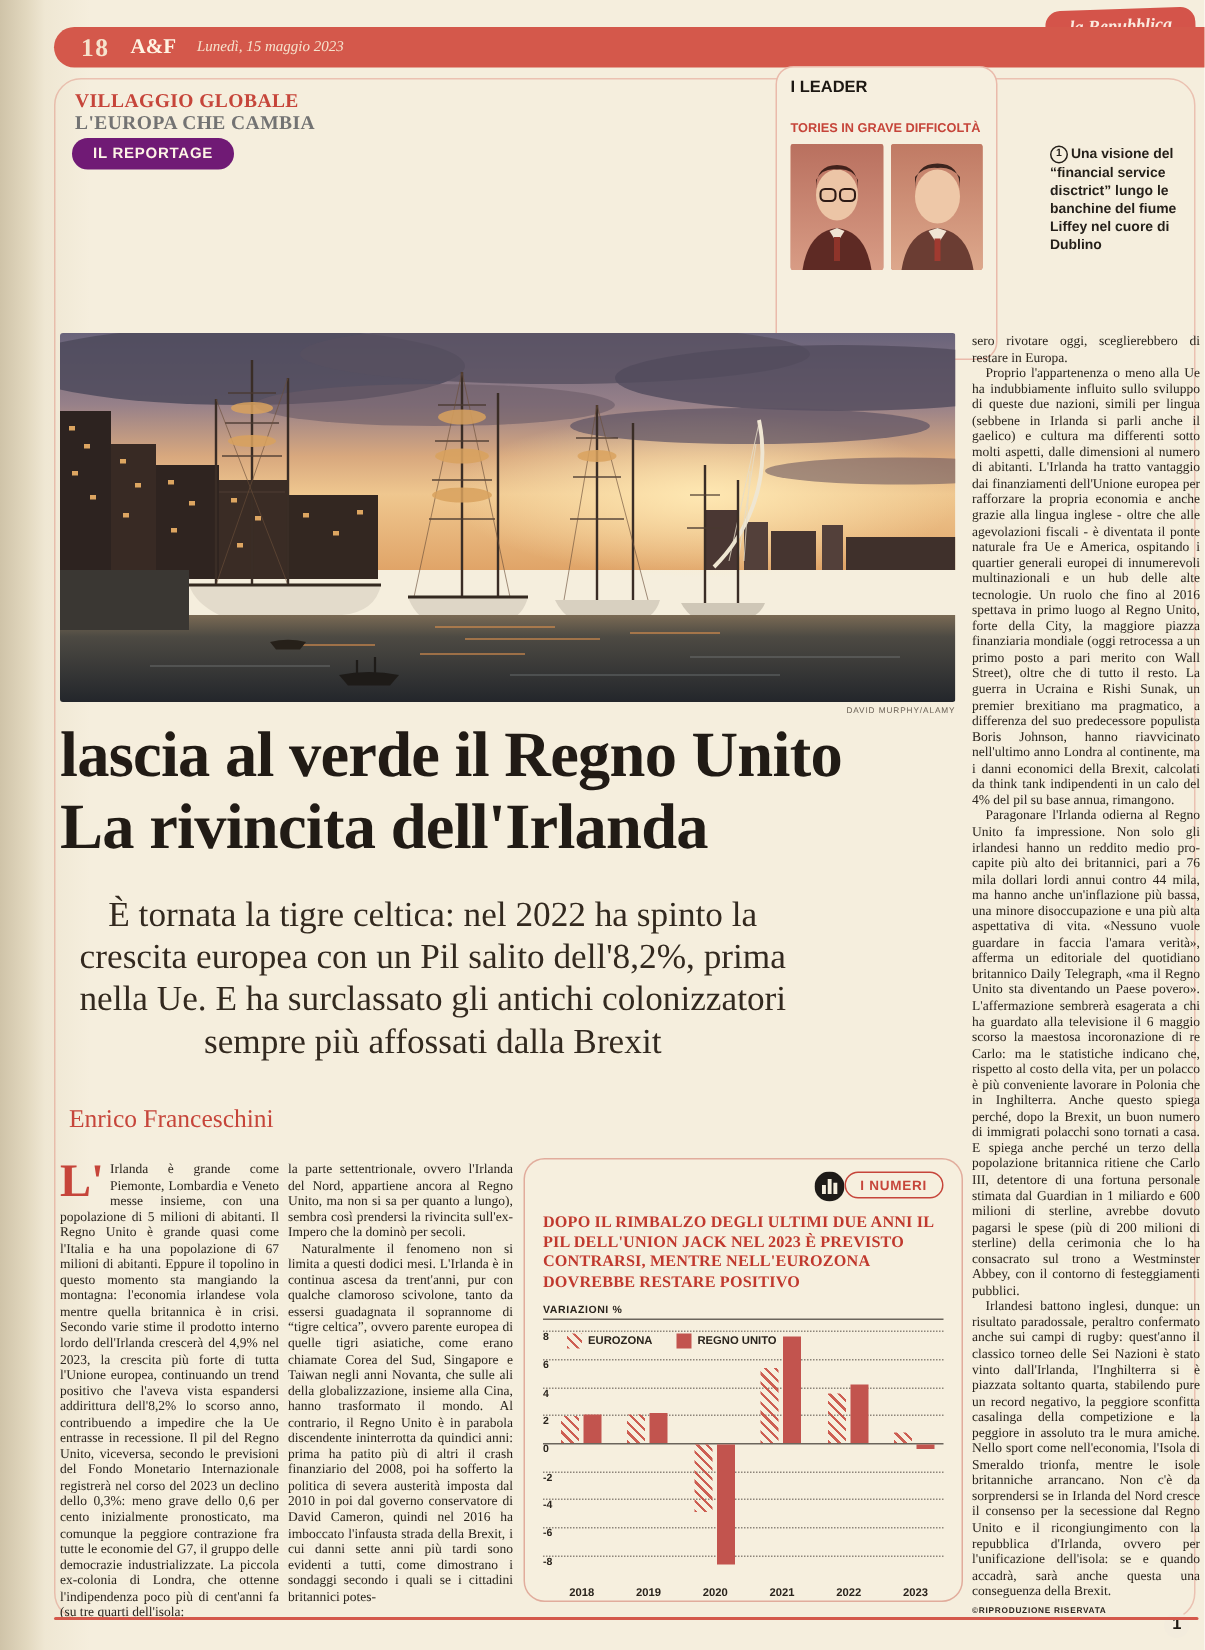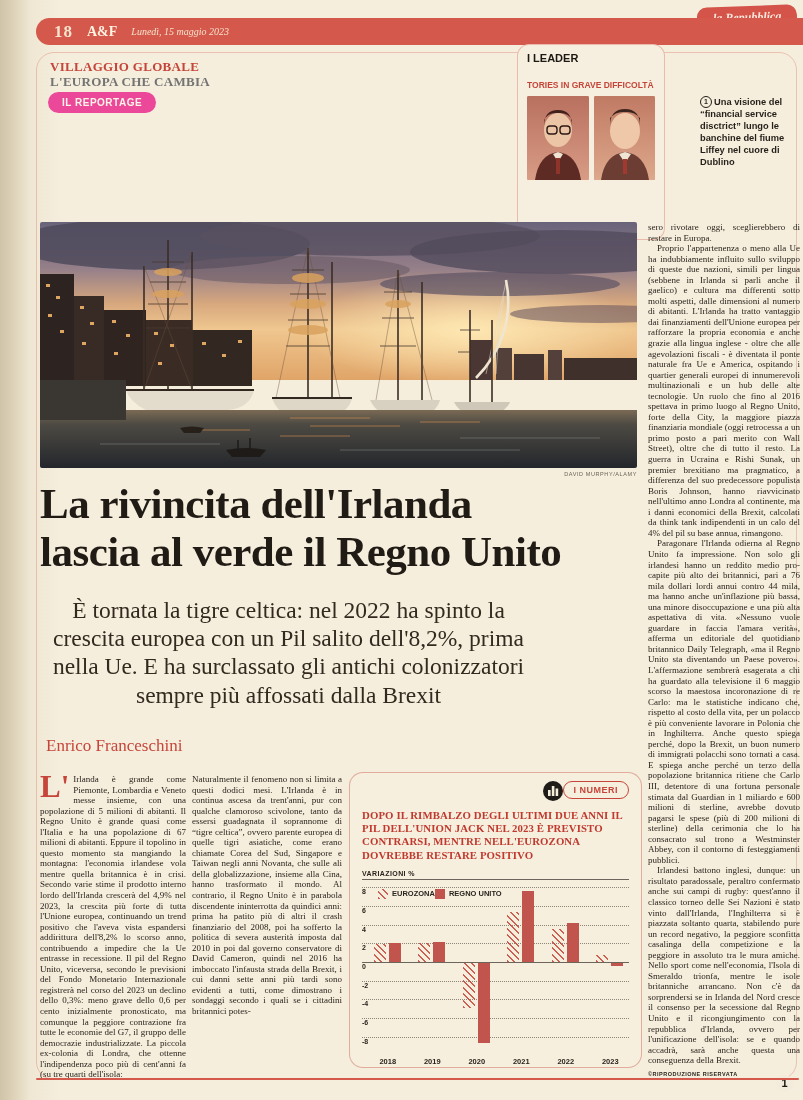--- a/index.html
+++ b/index.html
@@ -24,21 +24,21 @@
   .topbar .aflogo{font-weight:bold;font-size:14px;color:#fff3e2;font-family:"Liberation Serif",serif;}
   .topbar .date{font-size:10px;font-style:italic;}
   .content-frame{
     top:52px;left:36px;right:6px;bottom:20px;border:1px solid rgba(212,88,75,.30);
     border-radius:18px;pointer-events:none;
   }
   .kicker-wrap{top:60px;left:50px;line-height:1.15;}
   .kicker{color:#c6453a;font-weight:bold;font-size:13px;letter-spacing:.3px;}
   .kicker-sub{color:#737373;font-weight:bold;font-size:13px;letter-spacing:.3px;}
   .reportage-pill{
-    top:92px;left:48px;background:#ec4899;color:#fdf3e6;font-family:"Liberation Sans",sans-serif;
+    top:92px;left:48px;background:#701a75;color:#fdf3e6;font-family:"Liberation Sans",sans-serif;
     font-weight:bold;font-size:10px;letter-spacing:.5px;padding:5px 14px;border-radius:11px;
   }
   
   .leaders-box{
     top:44px;left:517px;width:148px;height:196px;border:1px solid rgba(212,88,75,.35);
     border-radius:12px;background:#f6efdf;box-sizing:border-box;padding:7px 9px;
   }
   .leaders-title{font-family:"Liberation Sans",sans-serif;font-weight:bold;font-size:11px;color:#1d1813;}
   .leaders-sub{font-family:"Liberation Sans",sans-serif;font-weight:bold;font-size:8.5px;color:#c6453a;margin-top:16px;}
   .leaders-photos{display:flex;gap:5px;margin-top:6px;}
@@ -92,21 +92,21 @@
   .nb-title{font-weight:bold;font-size:10.8px;line-height:1.22;color:#c0392e;margin-top:4px;letter-spacing:.1px;}
   .nb-ylab{font-family:"Liberation Sans",sans-serif;font-weight:bold;font-size:7px;color:#2a241d;
     margin-top:8px;border-bottom:1px solid #6b655c;padding-bottom:2px;letter-spacing:.4px;}
   .chart-plot{position:relative;height:172px;margin-top:2px;}
   .gridline{position:absolute;left:0;right:0;border-top:1px dotted #8d857a;}
   .gridline.zero{border-top:1px solid #6b655c;}
   .tick-label{position:absolute;left:0;font-family:"Liberation Sans",sans-serif;font-weight:bold;font-size:7px;color:#2a241d;}
   .bar{position:absolute;width:12px;}
   .bar.solid{background:#c2544e;}
   .bar.hatched{background:repeating-linear-gradient(45deg,rgba(198,69,58,.85) 0 1.6px,rgba(198,69,58,0) 1.6px 4.6px);}
-  .chart-legend{position:absolute;top:7px;left:16px;display:flex;gap:0;align-items:center;
+  .chart-legend{position:absolute;top:7px;left:16px;display:flex;gap:16px;align-items:center;
     font-family:"Liberation Sans",sans-serif;font-weight:bold;font-size:7.5px;color:#2a241d;}
   .legend-item{display:flex;align-items:center;gap:4px;}
   .sw{width:10px;height:10px;display:inline-block;}
   .xlabels{position:relative;height:24px;margin-top:3px;}
   .xlab{position:absolute;top:0;transform:translateX(-50%);font-family:"Liberation Sans",sans-serif;
     font-weight:bold;font-size:7.5px;color:#2a241d;text-align:center;white-space:pre-line;line-height:1.25;}
   .bottom-rule{top:1078px;left:36px;right:4px;height:2px;background:#d4584b;border-radius:2px;}
 </style>
 </head>
 <body>
@@ -306,32 +306,33 @@
     <path d="M186,228 Q206,224 226,228 L220,235 L192,235 Z" fill="#1e1b18"></path>
     <line x1="198" y1="218" x2="198" y2="228" stroke="#1e1b18" stroke-width="1.5"></line>
     <line x1="210" y1="216" x2="210" y2="228" stroke="#1e1b18" stroke-width="1.5"></line>
     <path d="M140,206 Q152,203 164,206 L160,211 L144,211 Z" fill="#262019"></path>
   </svg>
 </div>
 <div class="abs photo-badge">1</div>
 <div class="abs photo-credit">DAVID MURPHY/ALAMY</div>
 
 <div class="abs headline">
+  <div>lascia al verde il Regno Unito</div>
   <div>La rivincita dell'Irlanda</div>
-  <div>lascia al verde il Regno Unito</div>
 </div>
 
 <div class="abs standfirst">È tornata la tigre celtica: nel 2022 ha spinto la crescita europea con un Pil salito dell'8,2%, prima nella Ue. E ha surclassato gli antichi colonizzatori sempre più affossati dalla Brexit</div>
 <div class="abs byline">Enrico Franceschini</div>
 
 <div class="abs bodycol col1">
   <p><span class="dropcap">L'</span><span>Irlanda è grande come Piemonte, Lombardia e Veneto messe insieme, con una popolazione di 5 milioni di abitanti. Il Regno Unito è grande quasi come l'Italia e ha una popolazione di 67 milioni di abitanti. Eppure il topolino in questo momento sta mangiando la montagna: l'economia irlandese vola mentre quella britannica è in crisi. Secondo varie stime il prodotto interno lordo dell'Irlanda crescerà del 4,9% nel 2023, la crescita più forte di tutta l'Unione europea, continuando un trend positivo che l'aveva vista espandersi addirittura dell'8,2% lo scorso anno, contribuendo a impedire che la Ue entrasse in recessione. Il pil del Regno Unito, viceversa, secondo le previsioni del Fondo Monetario Internazionale registrerà nel corso del 2023 un declino dello 0,3%: meno grave dello 0,6 per cento inizialmente pronosticato, ma comunque la peggiore contrazione fra tutte le economie del G7, il gruppo delle democrazie industrializzate. La piccola ex-colonia di Londra, che ottenne l'indipendenza poco più di cent'anni fa (su tre quarti dell'isola:</span></p>
 </div>
 
 <div class="abs bodycol col2">
+  <p>la parte settentrionale, ovvero l'Irlanda del Nord, appartiene ancora al Regno Unito, ma non si sa per quanto a lungo), sembra così prendersi la rivincita sull'ex-Impero che la dominò per secoli.</p>
   <p>Naturalmente il fenomeno non si limita a questi dodici mesi. L'Irlanda è in continua ascesa da trent'anni, pur con qualche clamoroso scivolone, tanto da essersi guadagnata il soprannome di “tigre celtica”, ovvero parente europea di quelle tigri asiatiche, come erano chiamate Corea del Sud, Singapore e Taiwan negli anni Novanta, che sulle ali della globalizzazione, insieme alla Cina, hanno trasformato il mondo. Al contrario, il Regno Unito è in parabola discendente ininterrotta da quindici anni: prima ha patito più di altri il crash finanziario del 2008, poi ha sofferto la politica di severa austerità imposta dal 2010 in poi dal governo conservatore di David Cameron, quindi nel 2016 ha imboccato l'infausta strada della Brexit, i cui danni sette anni più tardi sono evidenti a tutti, come dimostrano i sondaggi secondo i quali se i cittadini britannici potes-</p>
 </div>
 
 <div class="abs numbers-box">
   <div class="nb-head">
     <svg width="20" height="20" viewBox="0 0 20 20">
       <circle cx="10" cy="10" r="10" fill="#1e1b18"></circle>
       <rect x="5" y="9" width="2.6" height="6" fill="#f5eedd"></rect>
       <rect x="8.8" y="5" width="2.6" height="10" fill="#f5eedd"></rect>
       <rect x="12.6" y="7.5" width="2.6" height="7.5" fill="#f5eedd"></rect>

